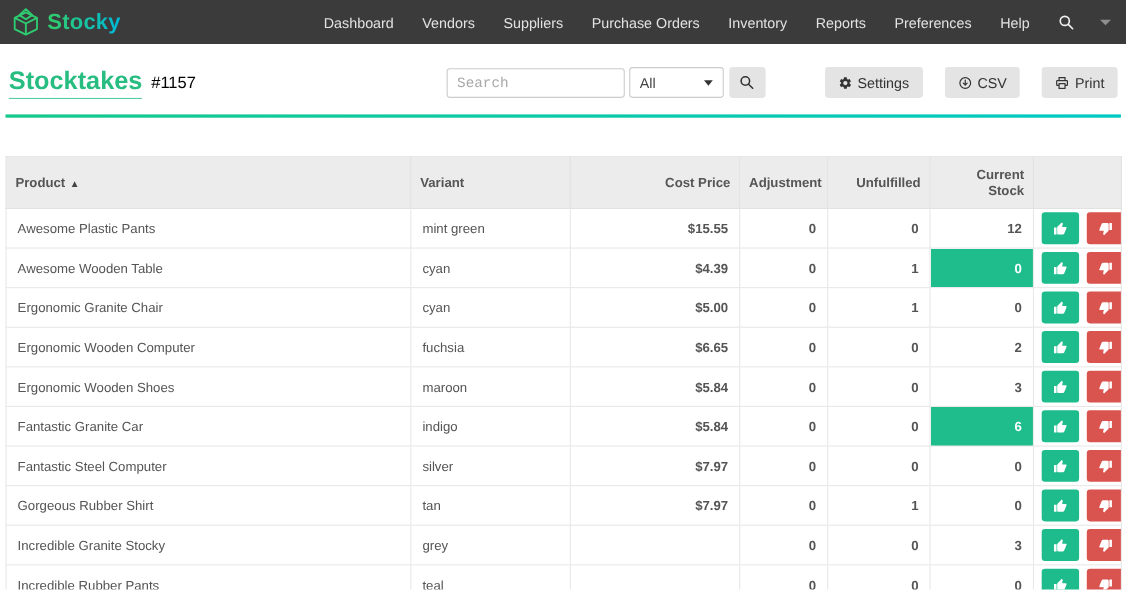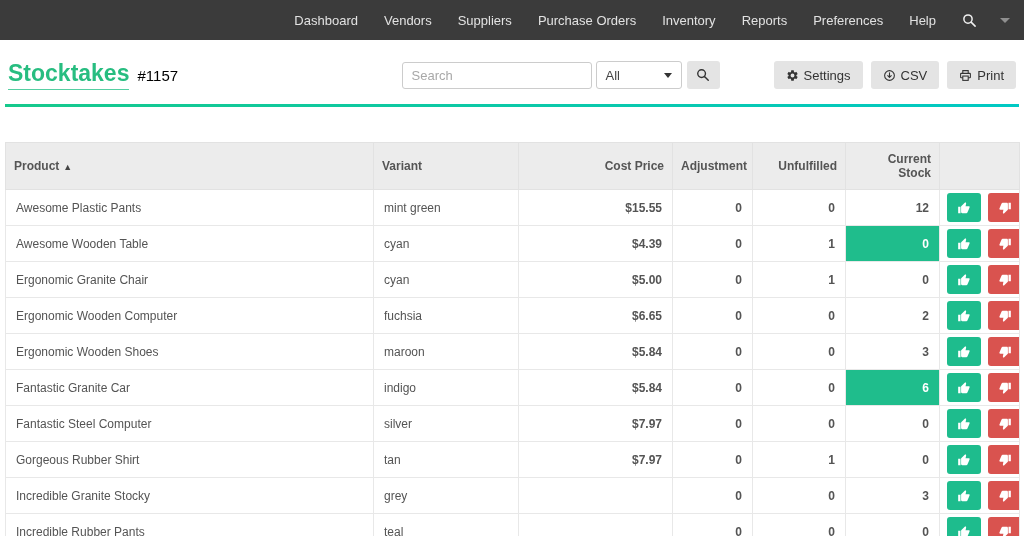--- a/index.html
+++ b/index.html
@@ -21,32 +21,32 @@
   .nav-icon-btn { padding:0 13px; display:flex; align-items:center; color:#f0f0f0; cursor:pointer; }
   .nav-caret { width:0; height:0; border-left:5px solid transparent;
     border-right:5px solid transparent; border-top:5px solid #8f8f8f; margin-left:10px; cursor:pointer; }
 
   
   .page-header { display:flex; align-items:center; margin:20px 8px 0 8px; height:30px; }
   .page-title { font-size:23px; font-weight:bold; color:#27bd80;
     border-bottom:1px solid #55cfa2; padding-bottom:2px; cursor:pointer; }
   .page-ref { font-size:15px; color:#000000; margin-left:8px; }
   .search-group { margin-left:auto; display:flex; align-items:center; }
-  .search-input { width:190px; height:27px; border:1px solid #ccc; border-radius:3px;
-    padding:4px 9px; font-size:13px; color:#555; outline:none; font-family:Liberation Sans, sans-serif; }
+  .search-input { width:162px; height:27px; border:1px solid #ccc; border-radius:3px;
+    padding:4px 9px; font-size:13px; color:#555; outline:none; font-family:Liberation Mono, monospace; }
   .search-input::placeholder { color:#a8a8a8; }
   .filter-dropdown { width:86px; height:28px; border:1px solid #ccc; border-radius:3px;
     margin-left:4px; display:flex; align-items:center; padding:0 9px; font-size:13px;
     color:#444; cursor:pointer; background:#fff; }
   .dd-caret { margin-left:auto; width:0; height:0; border-left:4px solid transparent;
     border-right:4px solid transparent; border-top:5px solid #333; }
   .icon-btn { width:33px; height:28px; margin-left:5px; background:#e4e4e4; border:none;
     border-radius:3px; display:flex; align-items:center; justify-content:center;
     color:#333; cursor:pointer; }
-  .action-buttons { margin-left:54px; display:flex; align-items:center; gap:8px; }
+  .action-buttons { margin-left:54px; display:flex; align-items:center; gap:20px; }
   .toolbar-btn { height:28px; background:#e4e4e4; border:none; border-radius:3px;
     font-size:13px; font-family:inherit; color:#333; padding:0 12px; display:flex;
     align-items:center; gap:5px; cursor:pointer; }
 
   .divider { height:3px; margin:14px 5px 0 5px;
     background:linear-gradient(90deg,#16c98c,#00c9c4); }
 
   
   .stock-table { width:1014px; margin:35px 5px 0 5px; border-collapse:collapse;
     font-size:12px; color:#545454; table-layout:fixed; }
@@ -63,20 +63,31 @@
     display:inline-flex; align-items:center; justify-content:center; cursor:pointer;
     vertical-align:middle; }
   .thumb-up { background:#1ebc8d; color:#fff; }
   .thumb-down { background:#d9534f; color:#fff; }
   .thumb-down svg { transform:rotate(180deg); }
 </style>
 </head>
 <body>
 
 <nav class="navbar">
+  <div class="brand">
+    <span style="display:flex;">
+      <svg width="27" height="27" viewBox="0 0 32 32" fill="none" stroke="#2ecc71" stroke-width="2" stroke-linejoin="round">
+        <path d="M16 5 L28 11 V23 L16 29 L4 23 V11 Z"></path>
+        <path d="M4 11 L16 17 L28 11"></path>
+        <path d="M16 17 V29"></path>
+        <path d="M9 8 L16 1.5 L23 8 L16 12.5 Z"></path>
+      </svg>
+    </span>
+    <span class="brand-text">Stocky</span>
+  </div>
   <ul class="nav-items">
     <li class="nav-item">Dashboard</li>
     <li class="nav-item">Vendors</li>
     <li class="nav-item">Suppliers</li>
     <li class="nav-item">Purchase Orders</li>
     <li class="nav-item">Inventory</li>
     <li class="nav-item">Reports</li>
     <li class="nav-item">Preferences</li>
     <li class="nav-item">Help</li>
   </ul>

